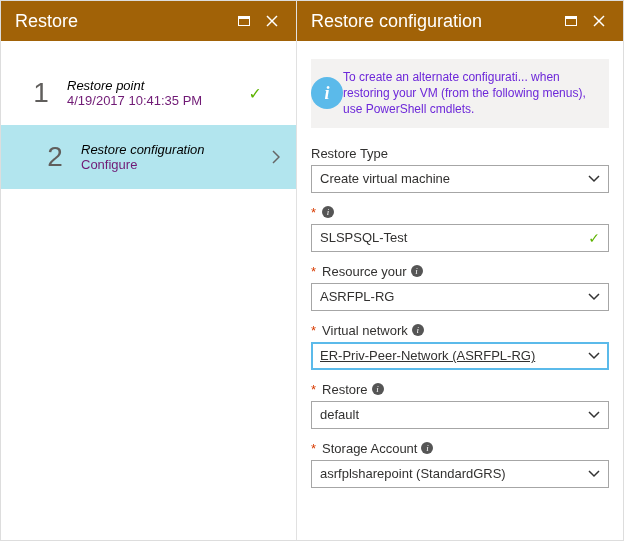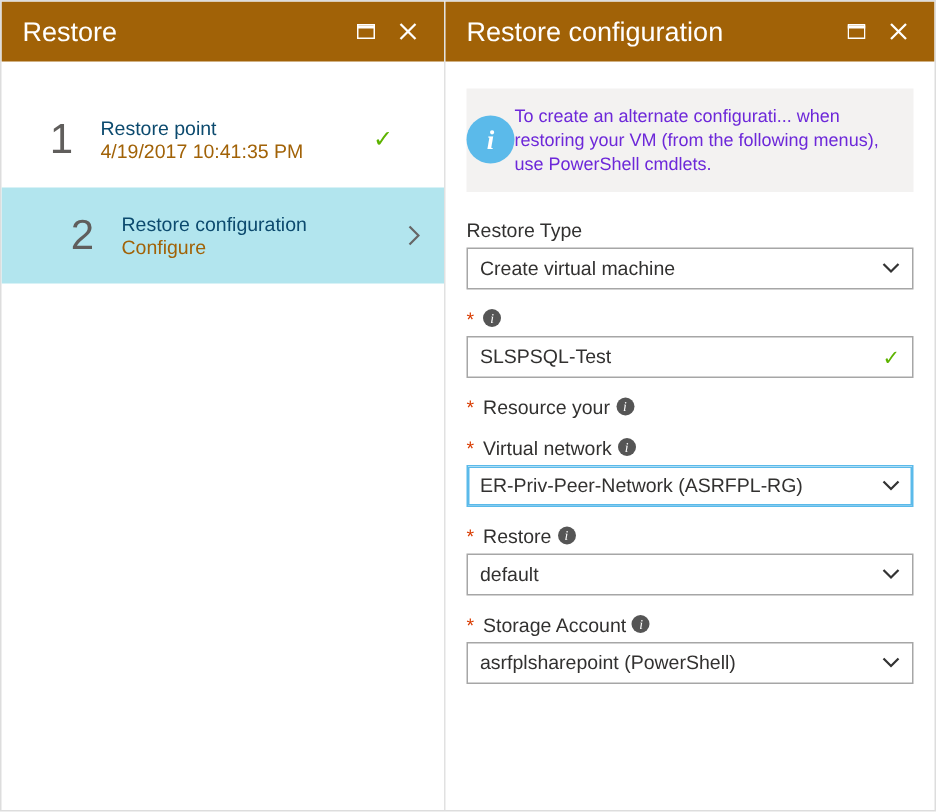--- a/index.html
+++ b/index.html
@@ -9,37 +9,37 @@
   .pane-right { flex: 1; display: flex; flex-direction: column; }
   .header { background: #a16207; color: #fff; display: flex; align-items: center; height: 40px; padding: 0 10px 0 14px; }
   .header-title { flex: 1; font-size: 18px; font-weight: 300; }
   .hbtn { width: 28px; height: 28px; display: flex; align-items: center; justify-content: center; color: #fff; }
   .body { padding-top: 10px; }
   .step-spacer { padding: 10px 18px 0 18px; }
   .step-row { display: flex; align-items: center; padding: 16px 16px 16px 10px; gap: 14px; }
   .step-row.selected { background: #b2e5ee; }
   .step-num { font-size: 28px; font-weight: 300; color: #605e5c; width: 24px; text-align: center; }
   .step-text { flex: 1; }
-  .step-title { font-size: 13px; color: #0c4a6e; }
-  .step-sub { font-size: 13px; color: #a16207; }
+  .step-title { font-size: 13px; color: #000000; font-style: italic; }
+  .step-sub { font-size: 13px; color: #701a75; }
   .check { color: #5db300; font-size: 16px; }
   .chev { color: #666; }
   .info-box { display: flex; background: #f3f2f1; margin: 18px 14px 14px 14px; }
   .info-icon-wrap { width: 54px; display: flex; align-items: center; justify-content: center; }
   .info-icon { width: 32px; height: 32px; border-radius: 50%; background: #5bbaea; color: #fff; display: flex; align-items: center; justify-content: center; font-family: Georgia, serif; font-style: italic; font-size: 18px; font-weight: bold; }
   .info-text { font-size: 12px; color: #6d28d9; padding: 10px 10px 10px 0; line-height: 1.35; }
   .form { padding: 4px 14px; }
   .field { margin-bottom: 12px; }
   .label { font-size: 13px; color: #323130; margin-bottom: 4px; display: flex; align-items: center; gap: 4px; }
   .req { color: #d83b01; margin-right: 2px; }
   .info-i { width: 12px; height: 12px; border-radius: 50%; background: #555; color: #fff; font-size: 9px; display:inline-flex; align-items:center; justify-content:center; font-style: italic; font-family: Georgia, serif; }
   .select, .input { width: 100%; height: 28px; border: 1px solid #a6a6a6; padding: 0 8px; background: #fff; display: flex; align-items: center; position: relative; }
   .select .val, .input .val { flex: 1; font-size: 13px; white-space: nowrap; overflow: hidden; }
   .select .caret { color: #333; }
-  .select.focused { border-color: #5bbaea; box-shadow: 0 0 0 1px #5bbaea inset; }
+  .select.focused { border-color: #5bbaea; box-shadow: 0 0 0 1px #5bbaea inset; text-decoration: underline; }
   .input .valid-check { color: #5db300; font-size: 14px; }
   svg { display: block; }
 </style>
 </head>
 <body>
 
 <div class="panes">
 
   <div class="pane-left">
     <div class="header">
@@ -134,20 +134,28 @@
           <span class="valid-check">✓</span>
         </div>
       </div>
 
       <div class="field">
         <div class="label">
             <span class="req">*</span>
             <span>Resource your</span>
             <span class="info-i">i</span>
           </div>
+        <div class="select">
+          <span class="val">ASRFPL-RG</span>
+          <span class="caret">
+              <svg width="12" height="8" viewBox="0 0 12 8">
+                <polyline points="1,1 6,6 11,1" fill="none" stroke="#333" stroke-width="1.5"></polyline>
+              </svg>
+            </span>
+        </div>
       </div>
 
       <div class="field">
         <div class="label">
             <span class="req">*</span>
             <span>Virtual network</span>
             <span class="info-i">i</span>
           </div>
         <div class="select focused">
           <span class="val">ER-Priv-Peer-Network (ASRFPL-RG)</span>
@@ -175,21 +183,21 @@
         </div>
       </div>
 
       <div class="field">
         <div class="label">
             <span class="req">*</span>
             <span>Storage Account</span>
             <span class="info-i">i</span>
           </div>
         <div class="select">
-          <span class="val">asrfplsharepoint (PowerShell)</span>
+          <span class="val">asrfplsharepoint (StandardGRS)</span>
           <span class="caret">
               <svg width="12" height="8" viewBox="0 0 12 8">
                 <polyline points="1,1 6,6 11,1" fill="none" stroke="#333" stroke-width="1.5"></polyline>
               </svg>
             </span>
         </div>
       </div>
 
     </div>
   </div>

